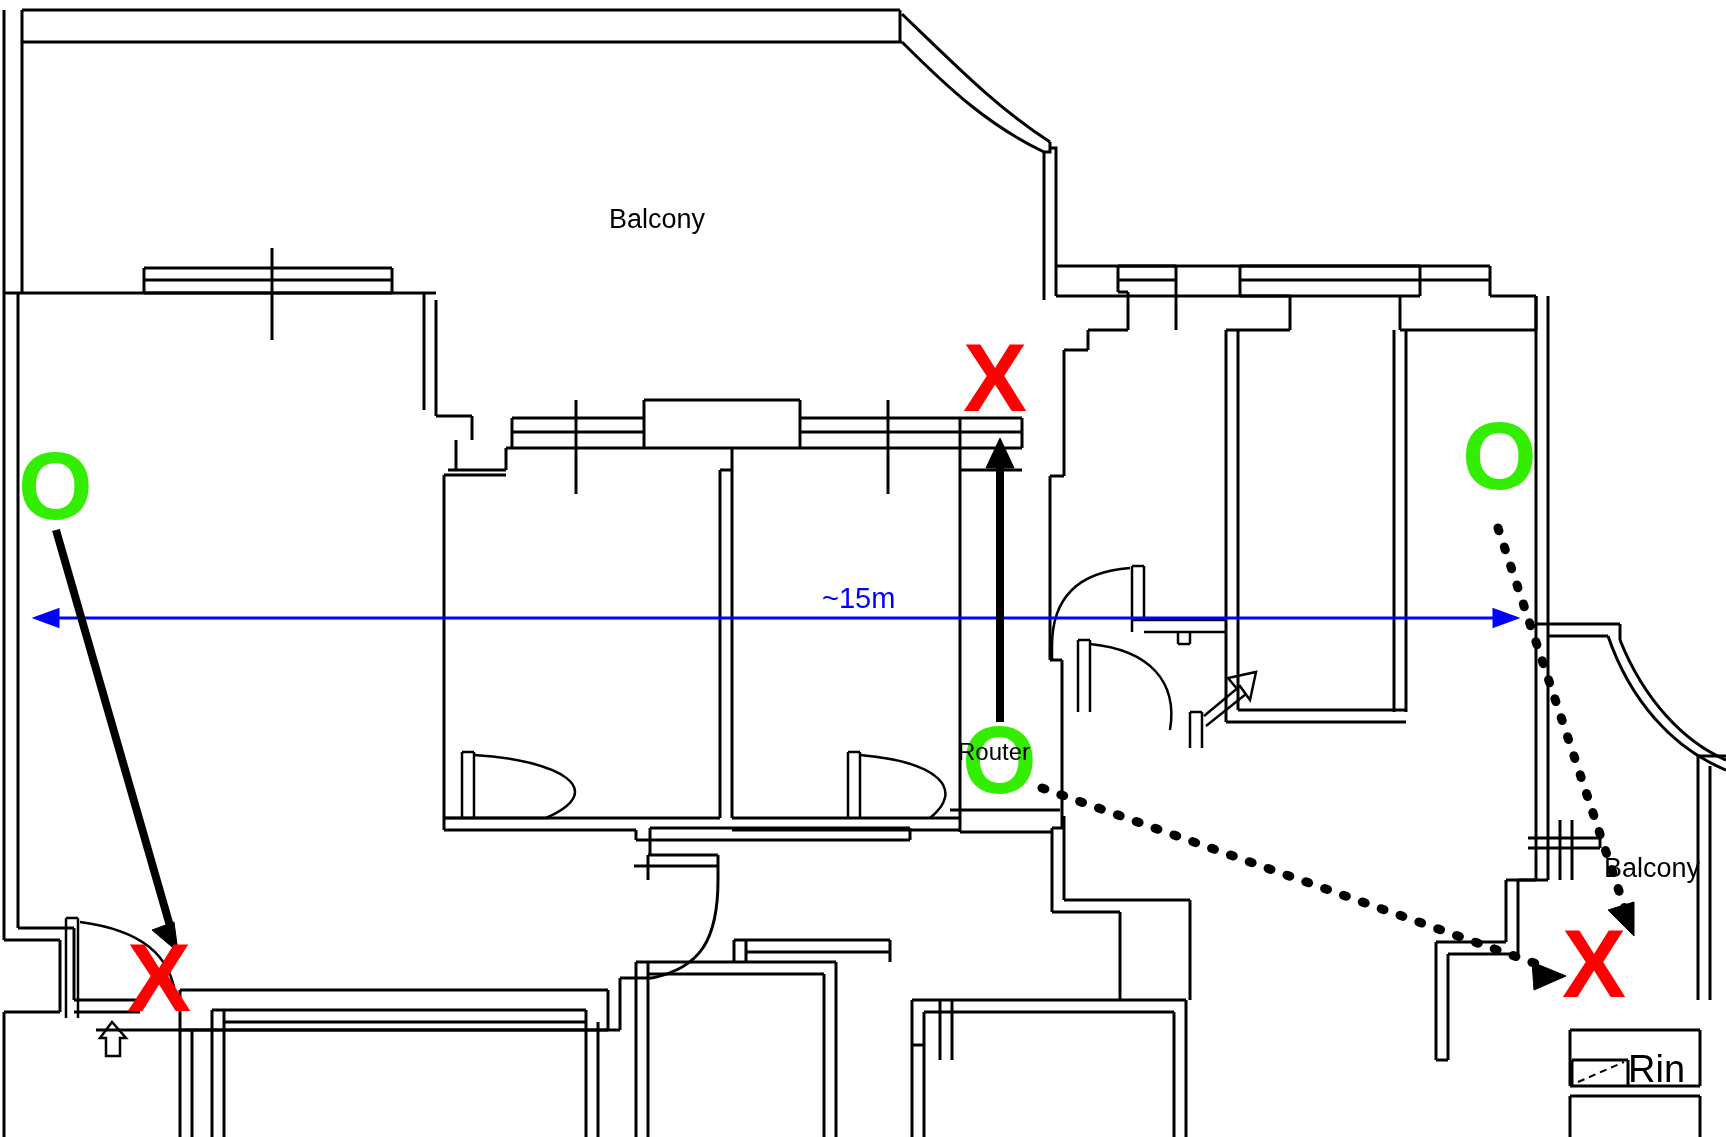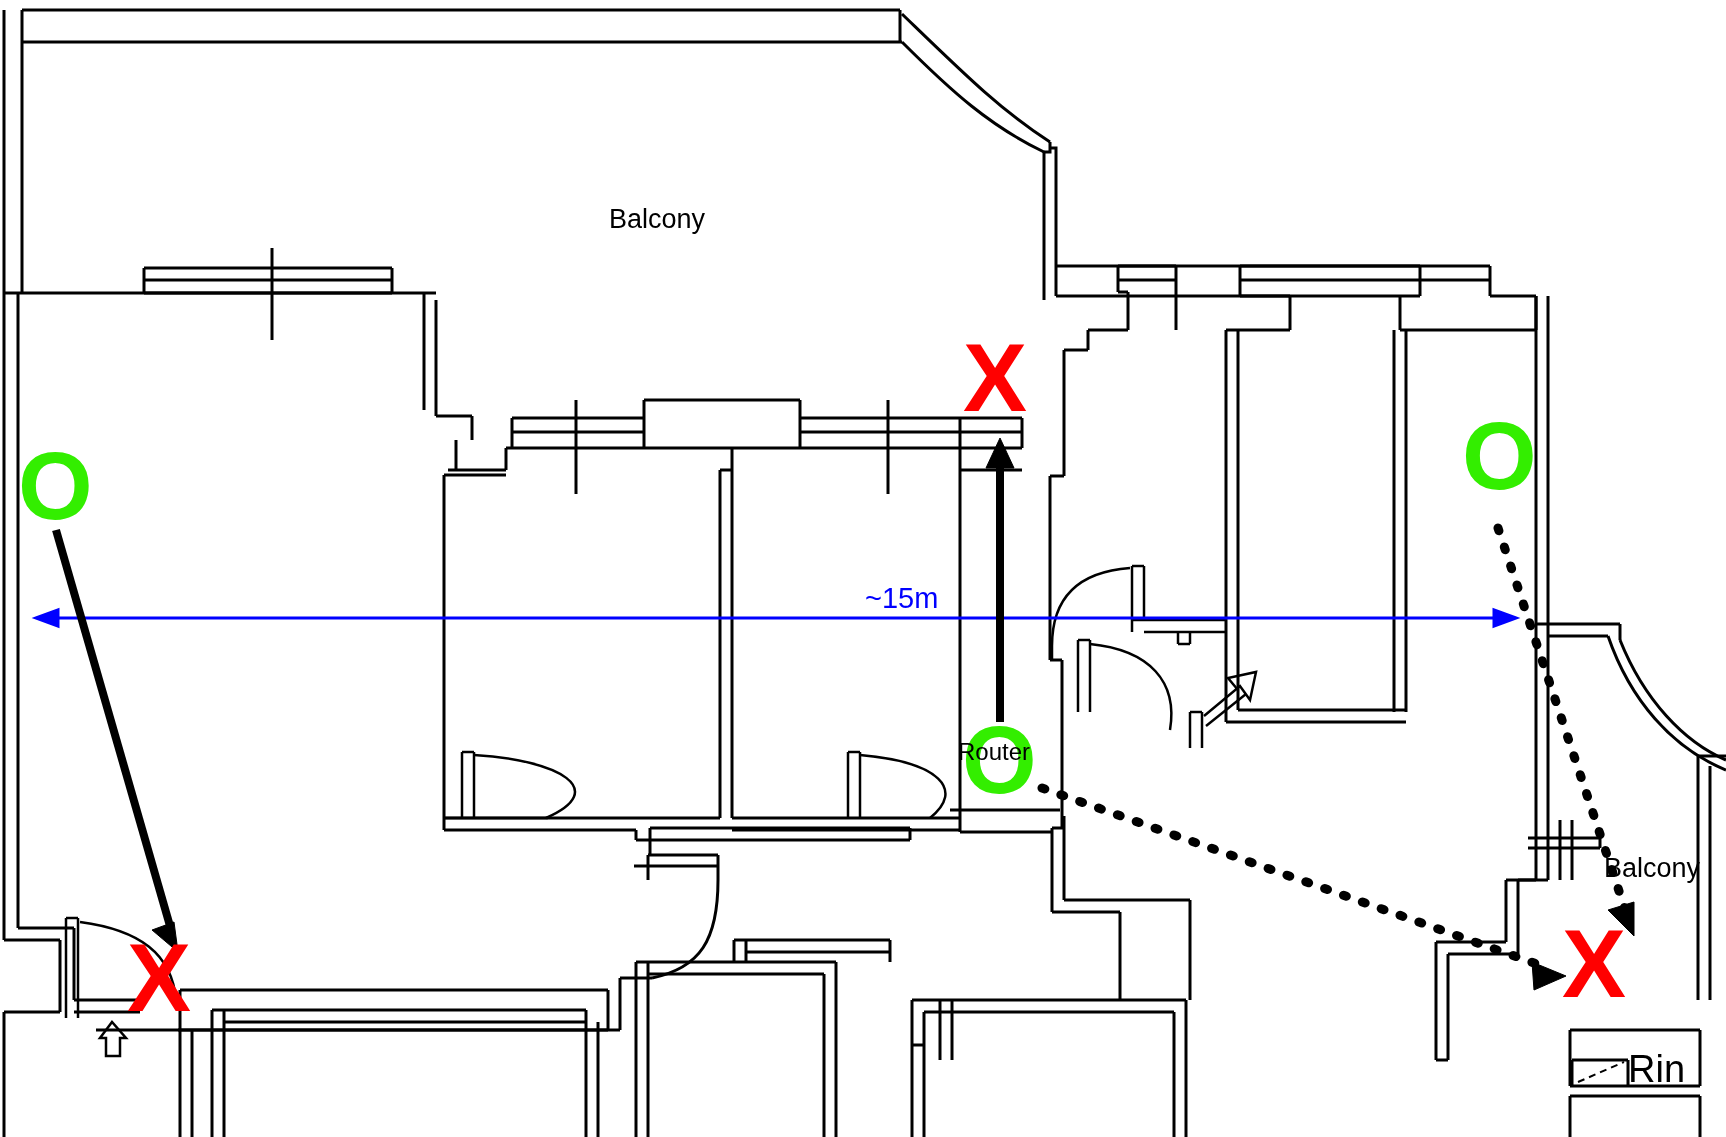--- a/index.html
+++ b/index.html
@@ -49,21 +49,20 @@
     line-height: 1;
     text-align: right;
   }
   .dist-label {
     position: absolute;
     font-family: "Liberation Sans", sans-serif;
     font-size: 29px;
     color: #0000ff;
     white-space: nowrap;
     line-height: 1;
-    margin-left: 43px;
   }
   .router-label {
     position: absolute;
     font-family: "Liberation Sans", sans-serif;
     font-size: 24px;
     color: #000000;
     white-space: nowrap;
     line-height: 1;
     z-index: 7;
   }

